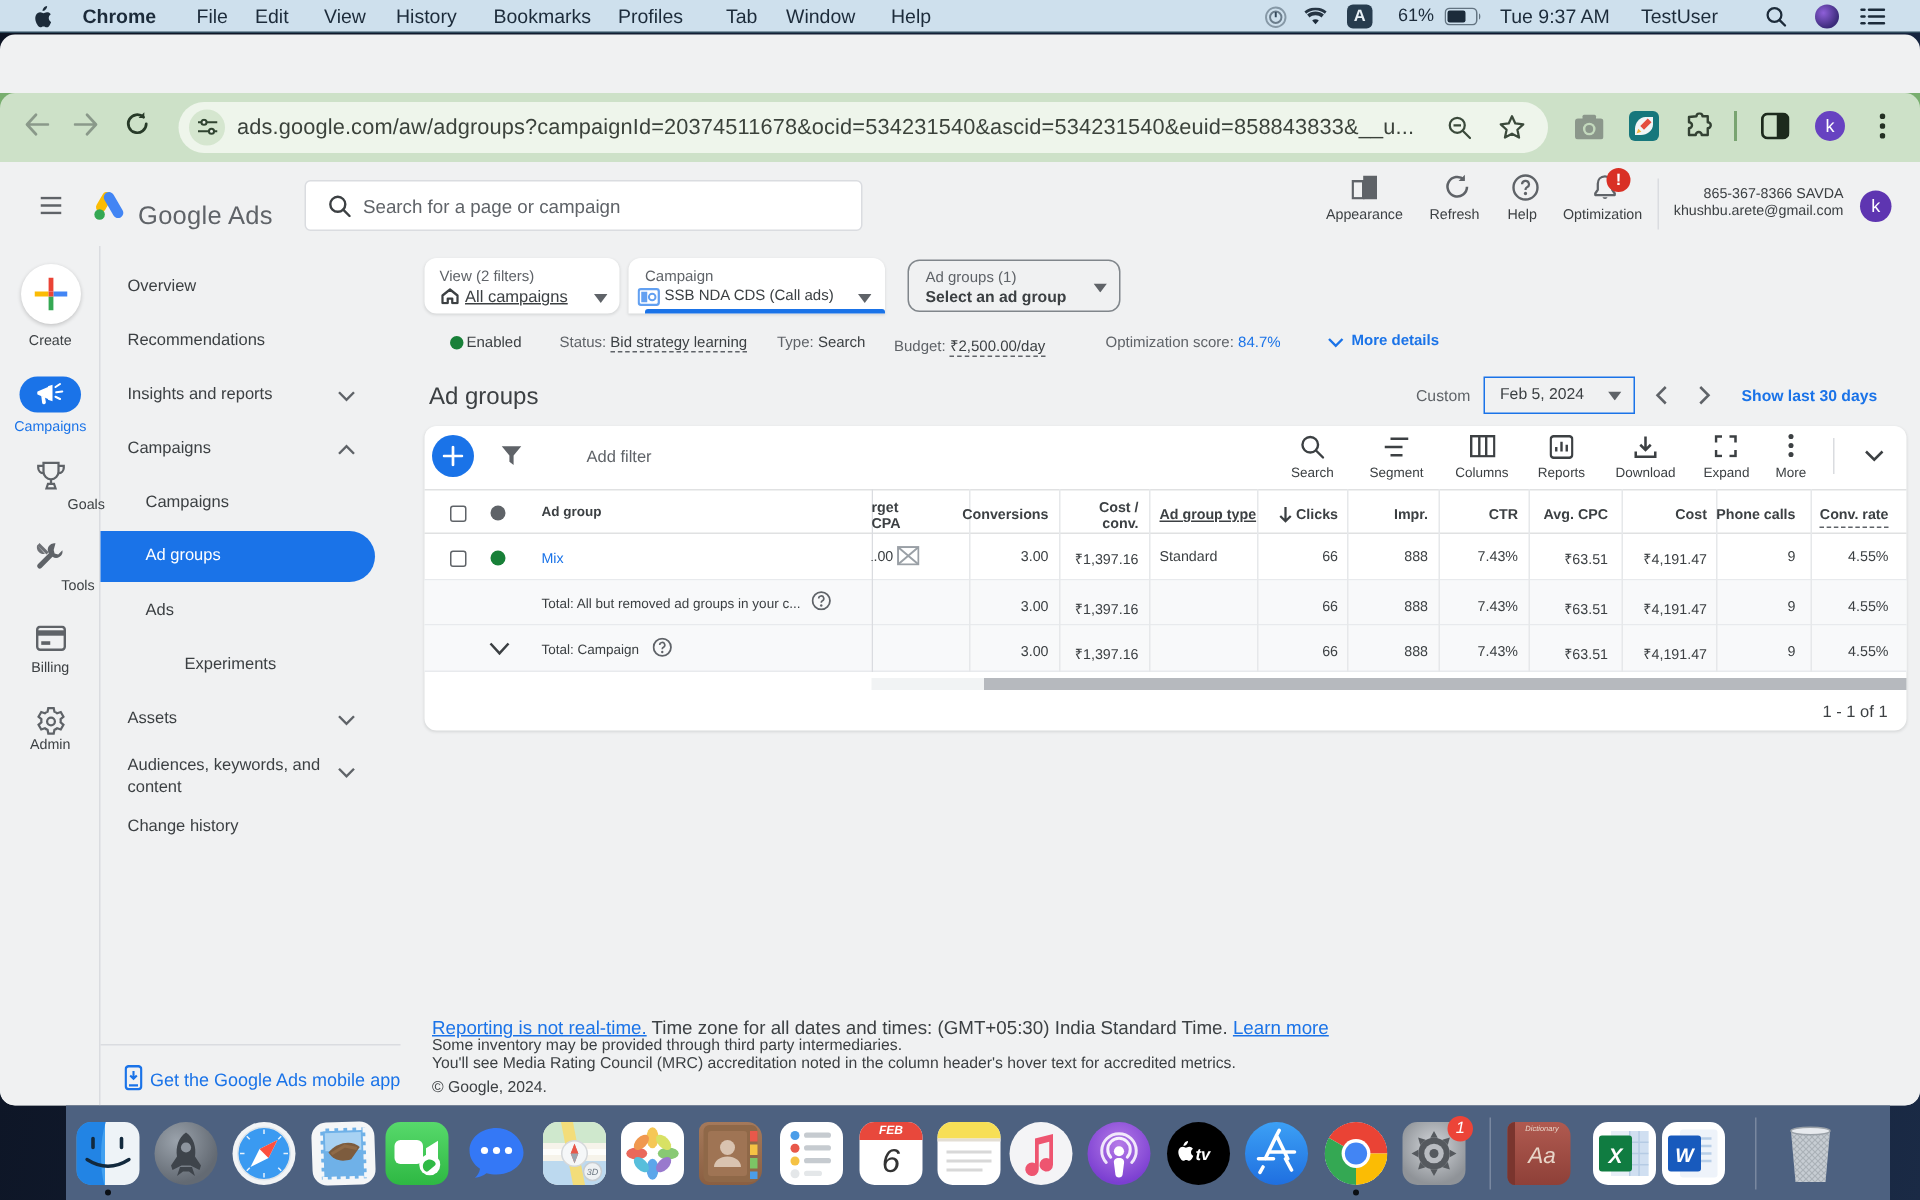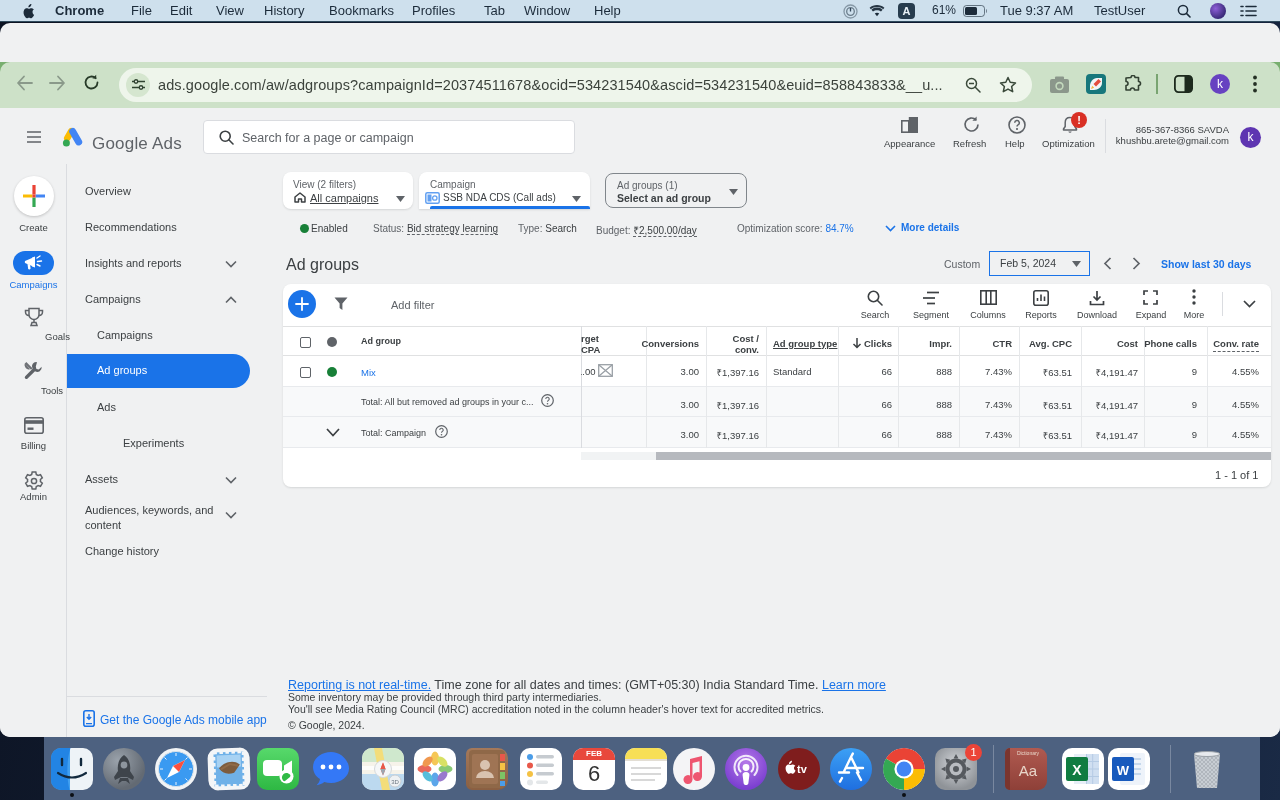--- a/index.html
+++ b/index.html
@@ -31,21 +31,21 @@
 
 #content { position:absolute; top:56px; left:283px; width:997px; bottom:0; }
 .card { position:absolute; background:#fff; border-radius:8px; box-shadow:0 1px 2px rgba(60,64,67,.15); }
 
 
 .vline { position:absolute; top:0; width:1px; height:122px; background:#e6e8ea; }
 .hb { font-weight:bold; white-space:nowrap; }
 .cell { text-align:right; white-space:nowrap; }
 
 
-#dock { position:absolute; top:737px; left:0; width:1280px; height:63px; }
+#dock { position:absolute; top:737px; left:0; width:1280px; height:63px;font-style:italic; }
 #dockbg { position:absolute; left:44px; top:0; width:1216px; height:63px; background:#4d6180; }
 .dicon { position:absolute; top:11px; width:42px; height:42px; border-radius:10px; }
 </style>
 </head>
 <body>
 
 <div id="menubar">
   <svg class="abs" style="left:21px; top:4px;" width="14" height="15" viewBox="0 0 14 15">
       <path d="M9.6 2.2c.5-.6.9-1.5.8-2.2-.8 0-1.7.5-2.2 1.1-.5.6-.9 1.5-.8 2.2.9.1 1.7-.5 2.2-1.1zM11.5 7.9c0-1.6 1.3-2.4 1.4-2.4-.8-1.1-2-1.3-2.4-1.3-1-.1-2 .6-2.5.6-.5 0-1.3-.6-2.2-.6-1.1 0-2.2.7-2.7 1.7-1.2 2-.3 5 .8 6.6.5.8 1.2 1.7 2 1.7.8 0 1.1-.5 2.1-.5 1 0 1.3.5 2.2.5.9 0 1.5-.8 2-1.6.6-.9.9-1.8.9-1.9 0 0-1.6-.6-1.6-2.8z" fill="#1c2b3a"></path>
     </svg>
@@ -663,21 +663,21 @@
     <svg width="42" height="42" viewBox="0 0 42 42">
         <g fill="none" stroke="#fff" stroke-width="2" stroke-linecap="round">
           <path d="M12.5 27 a11.5 11.5 0 1 1 17 0" opacity=".85"></path>
           <path d="M15.5 23.5 a7.5 7.5 0 1 1 11 0" opacity=".9"></path>
         </g>
         <circle cx="21" cy="19.5" r="3.4" fill="#fff"></circle>
         <path d="M21 24 c2.4 0 3.6 1.4 3.4 3l-1 8 c-.2 1.4-1 2-2.4 2 s-2.2-.6-2.4-2 l-1-8 c-.2-1.6 1-3 3.4-3z" fill="#fff"></path>
       </svg>
   </div>
 
-  <div class="dicon" style="left:778px; border-radius:50%; background:#7f1d1d; color:#fff;">
+  <div class="dicon" style="left:778px; border-radius:50%; background:#000000; color:#fff;">
     <svg width="42" height="42" viewBox="0 0 42 42">
         <g fill="#fff">
           <path d="M13.2 14.9c.5-.6.9-1.4.8-2.2-.8 0-1.7.5-2.2 1.1-.5.5-.9 1.4-.8 2.2.9 0 1.7-.5 2.2-1.1zM15 16.5c-1-.1-1.9.6-2.4.6-.5 0-1.2-.6-2-.6-1 0-2 .6-2.5 1.5-1.1 1.9-.3 4.7.8 6.2.5.8 1.1 1.6 1.9 1.6.8 0 1-.5 2-.5s1.2.5 2 .5 1.4-.8 1.9-1.5c.6-.9.8-1.7.8-1.8-.9-.4-1.5-1.3-1.5-2.4 0-1 .5-1.8 1.3-2.3-.6-.8-1.4-1.2-2.3-1.3z"></path>
           <text x="19" y="25" font-size="11" font-weight="bold" font-family="Liberation Sans">tv</text>
         </g>
       </svg>
   </div>
 
   <div class="dicon" style="left:830px; border-radius:50%; background:linear-gradient(180deg,#3ca0f5,#1f6fe0);">
     <svg width="42" height="42" viewBox="0 0 42 42">

